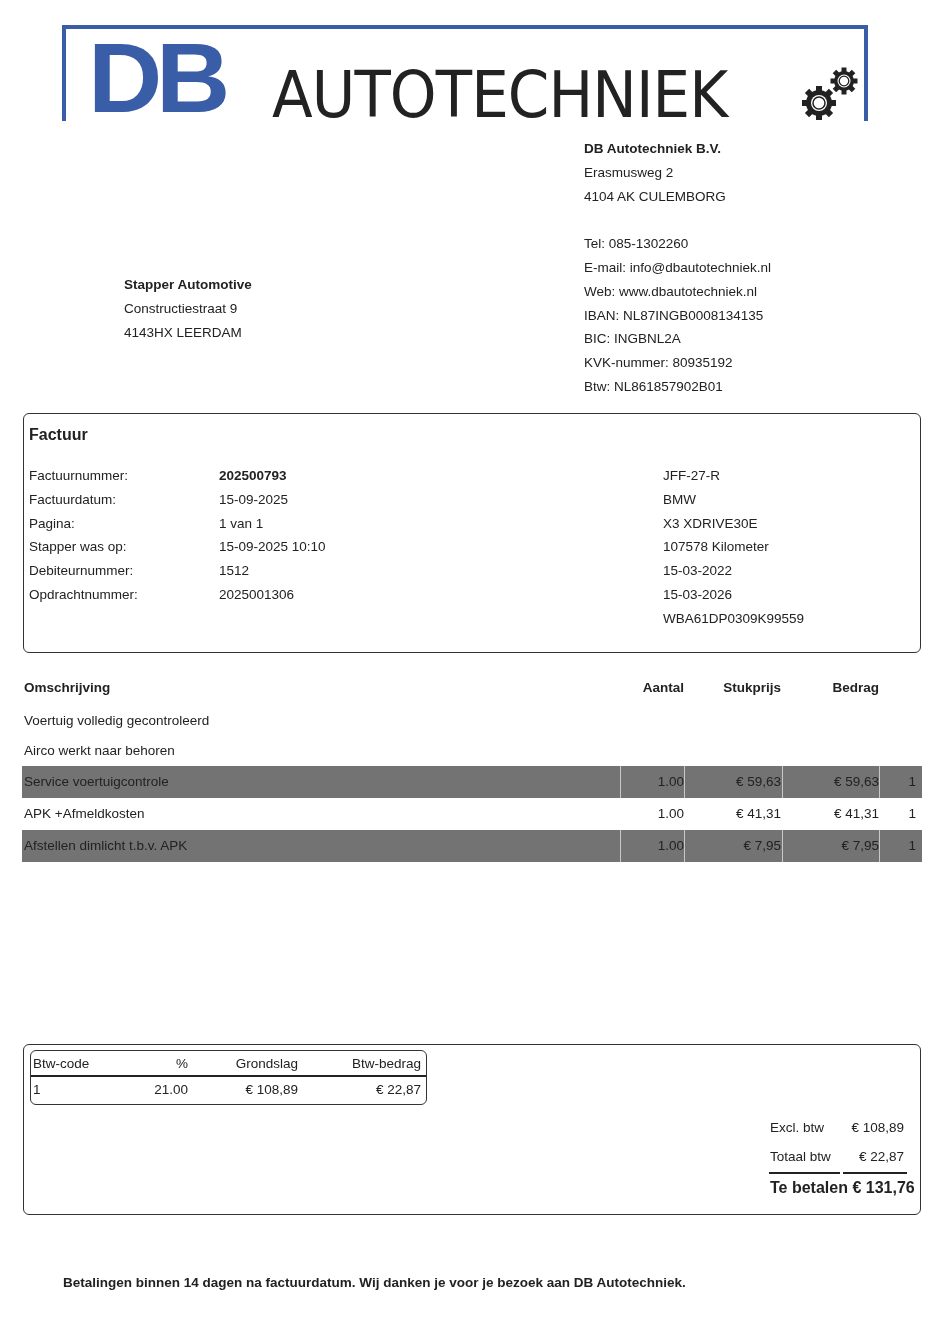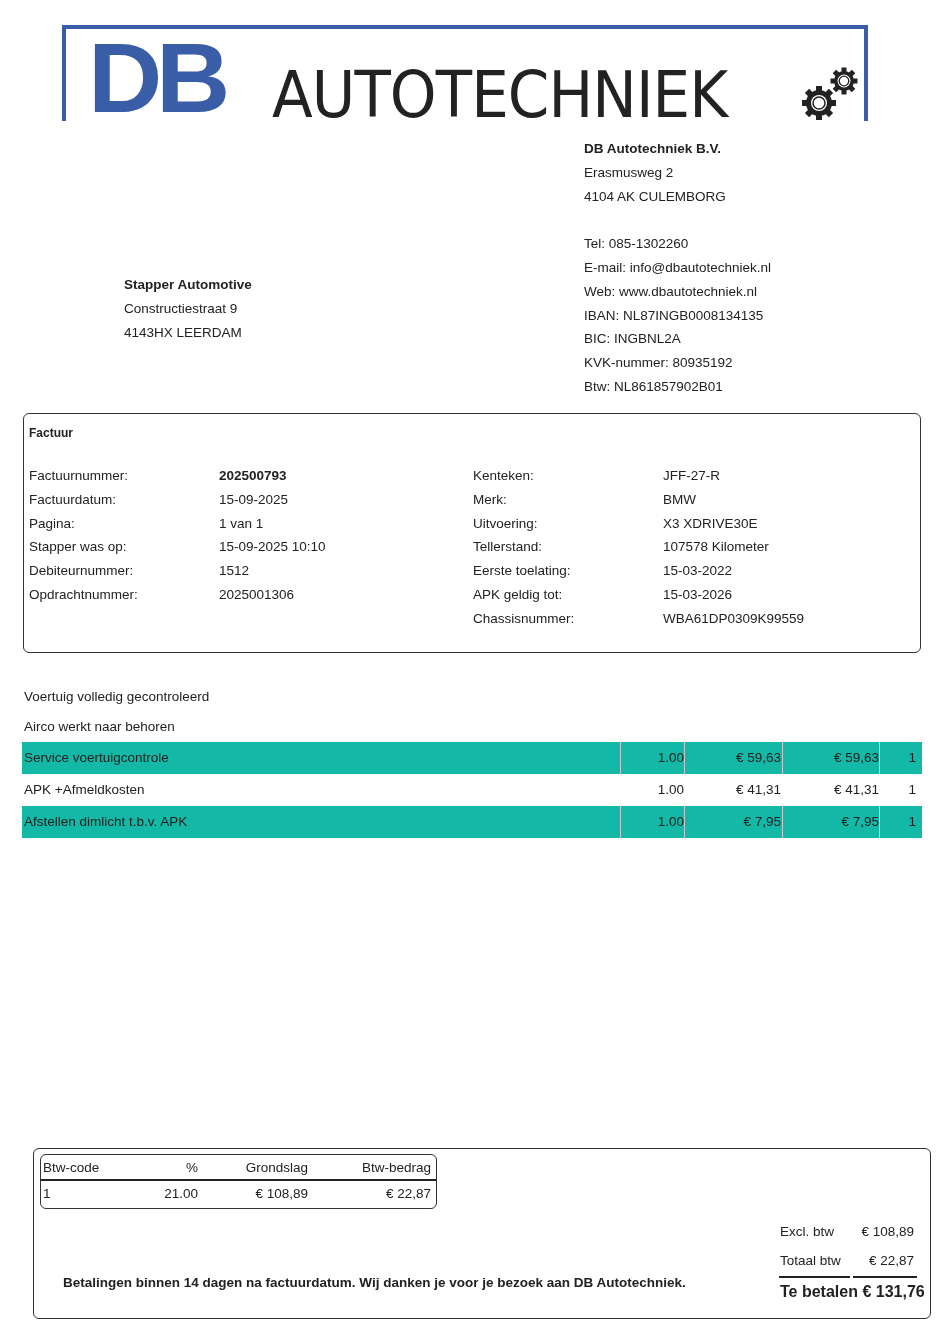--- a/index.html
+++ b/index.html
@@ -23,47 +23,47 @@
   .company .bold { font-weight: 700; }
   .company .gap { height: 23.8px; }
 
   
   .customer { position: absolute; left: 112px; top: 273px; line-height: 23.8px; font-size: 13.5px; margin-left: 12px; }
   .customer .bold { font-weight: 700; }
 
   
   .invoice-box { position: absolute; left: 23px; top: 413px; width: 898px; height: 240px;
     border: 1px solid #333; border-radius: 6px; }
-  .invoice-title { position: absolute; left: 5px; top: 12px; font-size: 12px; font-weight: 700; color: #222; }
+  .invoice-title { position: absolute; left: 5px; top: 12px; font-size: 16px; font-weight: 700; color: #222; }
   .info-col { position: absolute; top: 50px; line-height: 23.8px; font-size: 13.5px; }
   .info-col.labels-l { left: 5px; }
   .info-col.values-l { left: 195px; }
   .info-col.labels-r { left: 449px; }
   .info-col.values-r { left: 639px; }
   .info-col .bold { font-weight: 700; }
 
   
   .items { position: absolute; left: 22px; top: 676px; width: 900px; }
   .items-header { position: relative; height: 24px; font-weight: 700; font-size: 13.5px; }
   .items-header span { position: absolute; top: 4px; }
   .desc-row { height: 30px; line-height: 30px; padding-left: 2px; font-size: 13.5px; }
   .items-gap { height: 6px; }
   .line-row { position: relative; height: 32px; line-height: 32px; font-size: 13.5px; }
-  .line-row.shaded { background: #14b8a6; padding-left: 48px; }
+  .line-row.shaded { background: #737373; padding-left: 48px; }
   .line-row .cell { position: absolute; top: 0; height: 32px; }
   .line-row.shaded .sep { position: absolute; top: 0; width: 1px; height: 32px; background: #c8c8c8; }
   .c-desc { left: 2px; }
   .c-qty { right: 238px; text-align: right; }
   .c-price { right: 141px; text-align: right; }
   .c-amount { right: 43px; text-align: right; }
   .c-code { right: 6px; text-align: right; }
 
   
-  .totals-box { position: absolute; left: 23px; top: 1148px; width: 898px; height: 171px;
-    border: 1px solid #333; border-radius: 6px; margin-left: 10px; }
+  .totals-box { position: absolute; left: 23px; top: 1044px; width: 898px; height: 171px;
+    border: 1px solid #333; border-radius: 6px; }
   .vat-table { position: absolute; left: 6px; top: 5px; width: 397px; height: 55px;
     border: 1px solid #333; border-radius: 6px; font-size: 13.5px; }
   .vat-head { position: relative; height: 26px; border-bottom: 2px solid #222; }
   .vat-row { position: relative; height: 27px; }
   .vat-head span, .vat-row span { position: absolute; top: 5px; }
   .v-code { left: 2px; }
   .v-pct { right: 238px; }
   .v-base { right: 128px; }
   .v-amt { right: 5px; text-align: right; }
 
@@ -153,41 +153,38 @@
     <div>Opdrachtnummer:</div>
   </div>
   <div class="info-col values-l">
     <div class="bold">202500793</div>
     <div>15-09-2025</div>
     <div>1 van 1</div>
     <div>15-09-2025 10:10</div>
     <div>1512</div>
     <div>2025001306</div>
   </div>
-  <div class="info-col labels-r">
-    <div>Kenteken:</div>
-    <div>Merk:</div>
-    <div>Uitvoering:</div>
-    <div>Tellerstand:</div>
-    <div>Eerste toelating:</div>
-    <div>APK geldig tot:</div>
-    <div>Chassisnummer:</div>
-  </div>
   <div class="info-col values-r">
     <div>JFF-27-R</div>
     <div>BMW</div>
     <div>X3 XDRIVE30E</div>
     <div>107578 Kilometer</div>
     <div>15-03-2022</div>
     <div>15-03-2026</div>
     <div>WBA61DP0309K99559</div>
   </div>
 </div>
 
 <div class="items">
+  <div class="items-header">
+    <span style="left:2px">Omschrijving</span>
+    <span style="right:238px">Aantal</span>
+    <span style="right:141px">Stukprijs</span>
+    <span style="right:43px">Bedrag</span>
+  </div>
   <div class="items-gap"></div>
   <div class="desc-row">Voertuig volledig gecontroleerd</div>
   <div class="desc-row">Airco werkt naar behoren</div>
 
   <div class="line-row shaded">
     <span class="sep" style="left:598px"></span>
     <span class="sep" style="left:662px"></span>
     <span class="sep" style="left:760px"></span>
     <span class="sep" style="left:857px"></span>
     <span class="cell c-desc">Service voertuigcontrole</span>

